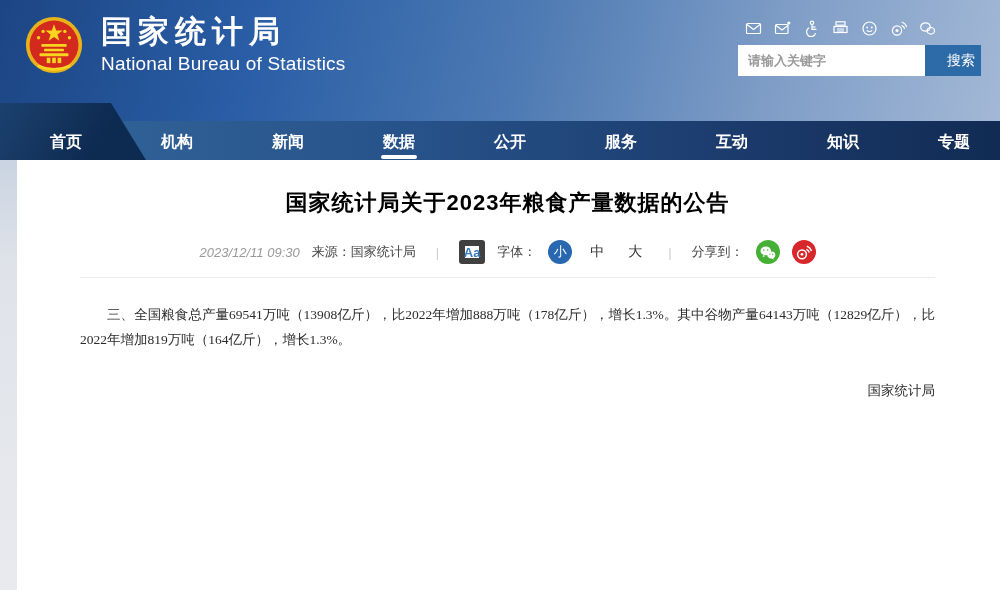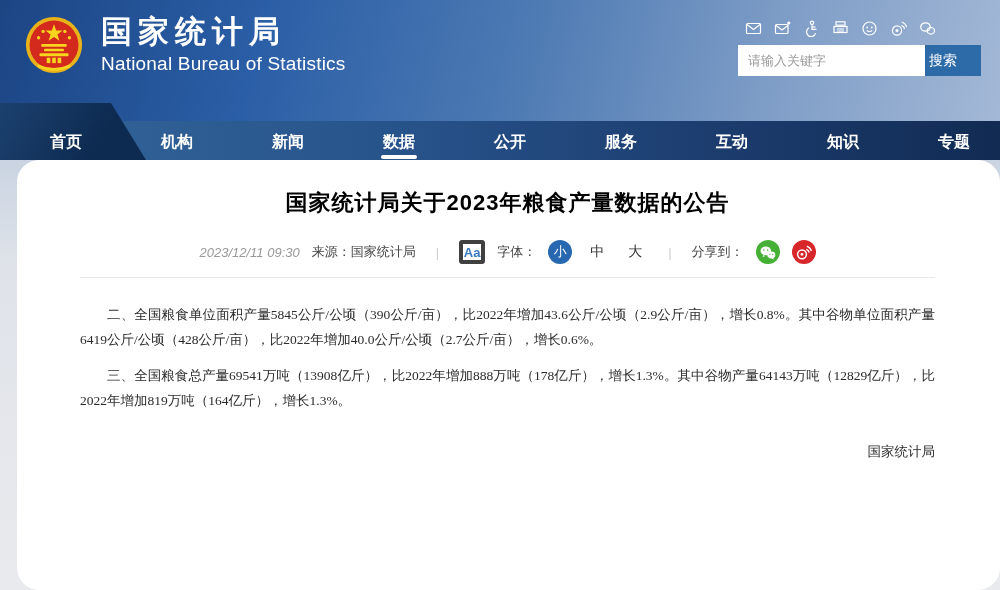--- a/index.html
+++ b/index.html
@@ -16,49 +16,49 @@
   .logo-text { margin-left:18px; color:#fff; }
   .site-name { font-size:31px; font-weight:bold; letter-spacing:6px; line-height:36px; }
   .site-name-en { font-size:19px; font-weight:normal; letter-spacing:0.2px; margin-top:3px; }
 
   .header-tools { position:absolute; right:0; top:20px; width:262px; }
   .icon-row { display:flex; justify-content:flex-start; gap:12px; padding-left:7px; }
   .tool-icon { width:17px; height:17px; display:inline-block; cursor:pointer; }
   .tool-icon svg { width:17px; height:17px; stroke:#fff; fill:none; stroke-width:1.2; }
   .search-row { margin-top:8px; display:flex; }
   .search-input { width:187px; height:31px; border:none; background:#fff; padding:4px 10px;
-     font-size:13px; color:#333; outline:none; }
+     font-size:13px; color:#333; outline:none;font-weight:bold; }
   .search-input::placeholder { color:#9a9a9a; }
   .search-btn { width:56px; height:31px; border:none; background:#2d6ba8; color:#fff;
-     font-size:14px; cursor:pointer; text-align:left; padding-left:4px; }
+     font-size:14px; cursor:pointer; text-align:left; padding-left:22px; }
 
   
   .main-nav { position:relative; width:1000px; height:39px;
      background:linear-gradient(90deg,#336699 0%,#27538b 40%,#1b3a6b 75%,#112b53 100%); }
   .home-block { position:absolute; left:0; top:-18px; width:146px; height:57px;
      background:linear-gradient(120deg,#1c416f 0%,#0d2a50 70%);
      clip-path:polygon(0 0,76% 0,100% 100%,0 100%); }
   .nav-items { position:relative; height:41px; display:flex; justify-content:space-between;
      align-items:center; padding:0 30px 0 50px; }
   .nav-item { position:relative; color:#fff; font-size:16px; font-weight:bold; cursor:pointer;
      height:39px; line-height:39px; }
   .nav-item .active-bar { position:absolute; left:50%; transform:translateX(-50%); bottom:2px;
      width:36px; height:4px; border-radius:2px; background:#fff; display:none; }
   .nav-item.active .active-bar { display:block; }
 
   
   .content-card { position:absolute; left:17px; top:160px; width:983px; height:430px;
-     background:#fff; padding:28px 65px 0 63px;border-radius:22px; }
+     background:#fff; padding:28px 65px 0 63px; }
   .article-title { text-align:center; font-size:22px; font-weight:bold; color:#000;
      letter-spacing:1px; }
   .meta-row { margin-top:22px; display:flex; justify-content:center; align-items:center;
      gap:12px; font-size:13px; color:#444; }
   .meta-date { color:#999;font-style:italic; }
   .meta-divider { color:#ccc; padding:0 8px; }
-  .aa-box { width:26px; height:24px; border:4px solid #404040; border-radius:3px; color:#3a7bbf;
+  .aa-box { width:26px; height:24px; border:6px solid #404040; border-radius:3px; color:#3a7bbf;
      font-size:13px; font-weight:bold; display:flex; align-items:center; justify-content:center;
      background:#fff; cursor:pointer; }
   .size-opt { color:#333; font-size:14px; cursor:pointer; padding:0 6px; }
   .size-opt.selected { width:24px; height:24px; border-radius:50%; background:#2868b0; color:#fff;
      font-size:13px; display:flex; align-items:center; justify-content:center; padding:0; }
   .share-icon { width:24px; height:24px; border-radius:50%; display:inline-flex;
      align-items:center; justify-content:center; cursor:pointer; }
   .share-icon.wechat { background:#45b035; }
   .share-icon.weibo { background:#d8272b; }
   .share-icon svg { width:17px; height:17px; }
@@ -209,21 +209,20 @@
             <circle cx="7" cy="10.3" r="1.4" fill="#fff"></circle>
             <path d="M11.3 5.4a5 5 0 0 1 3 3" fill="none" stroke="#fff" stroke-width="1.4"></path>
             <path d="M11.8 2.2a8 8 0 0 1 4.7 4.7" fill="none" stroke="#fff" stroke-width="1.4"></path>
           </svg>
       </span>
     </div>
 
     <div class="meta-underline"></div>
 
     <div class="article-body">
-      <p>二、全国粮食单位面积产量5845公斤/公顷（390公斤/亩），比2022年增加43.6公斤/公顷（2.9公斤/亩），增长0.8%。其中谷物单位面积产量6419公斤/公顷（428公斤/亩），比2022年增加40.0公斤/公顷（2.7公斤/亩），增长0.6%。</p>
       <p>三、全国粮食总产量69541万吨（13908亿斤），比2022年增加888万吨（178亿斤），增长1.3%。其中谷物产量64143万吨（12829亿斤），比2022年增加819万吨（164亿斤），增长1.3%。</p>
     </div>
 
     <div class="signature">
       <div>国家统计局</div>
     </div>
   </div>
 
 </div>
 

